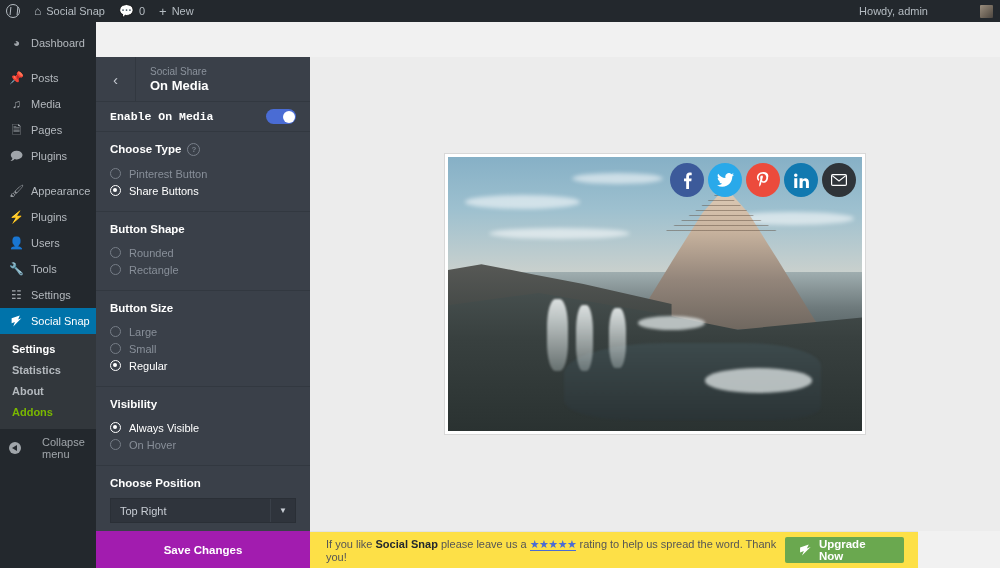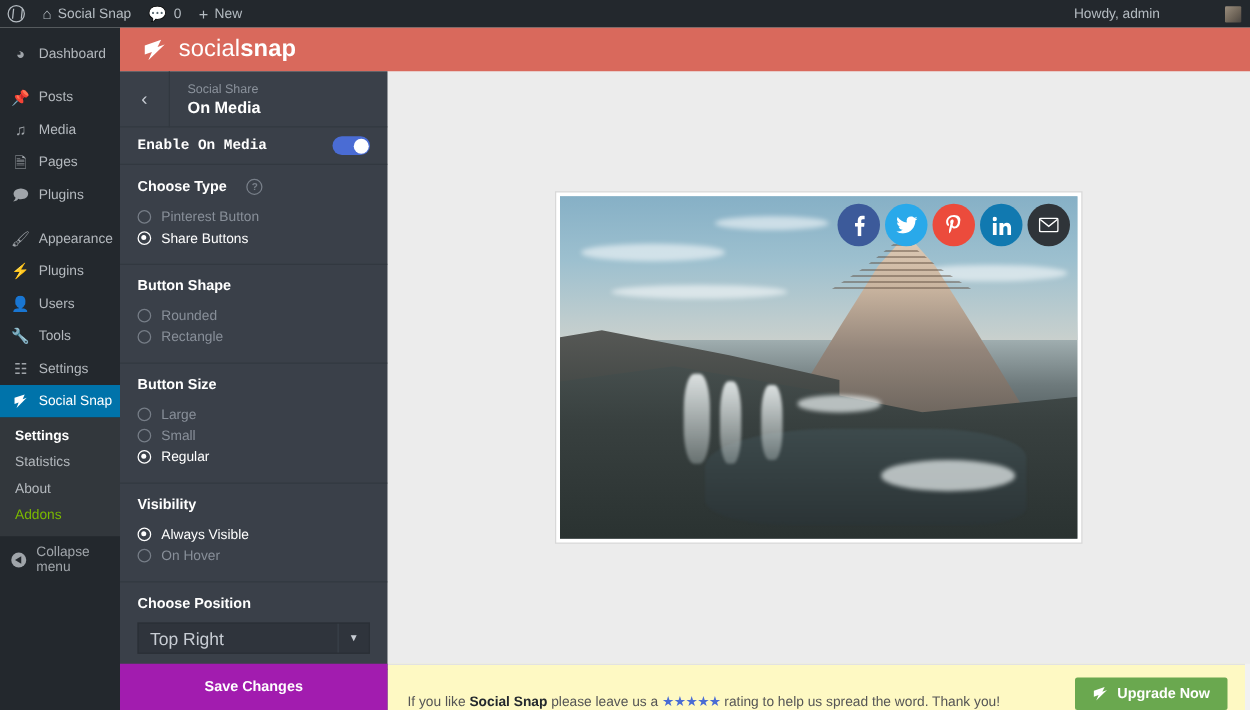--- a/index.html
+++ b/index.html
@@ -62,26 +62,26 @@
   }
   .menu-item.active { background: #0073aa; color: #fff; }
   .menu-item .mi-icon {
     width: 15px; display:flex; align-items:center; justify-content:center;
     color: #a0a5aa; font-size: 12px; flex: 0 0 15px;
   }
   .menu-item.active .mi-icon { color: #fff; }
   .submenu { background: #32373c; padding: 5px 0 6px 0; }
   .submenu-item {
     display: block; padding: 3px 0 3px 12px;
-    font-size: 11px; color: #b4b9be; line-height: 15px;
+    font-size: 11px; color: #b4b9be; line-height: 15px; font-weight: bold;
   }
   .submenu-item.current { color: #fff; font-weight: bold; }
   .submenu-item.green { color: #7ab800; }
   .collapse {
-    display:flex; align-items:center; gap:8px;
+    display:flex; align-items:center; gap:21px;
     margin-top: 8px; padding-left: 9px; height: 22px;
     font-size: 11px; color: #a0a5aa;
   }
   .collapse .c-dot {
     width: 12px; height: 12px; border-radius: 50%;
     background: #a0a5aa; position: relative; flex:0 0 12px;
   }
   .collapse .c-dot:after{
     content:""; position:absolute; left:3px; top:3px;
     width:0; height:0; border-top:3px solid transparent;
@@ -138,21 +138,21 @@
   .toggle {
     width: 30px; height: 15px; border-radius: 8px;
     background: #4a6cd4; position: relative; flex: 0 0 30px;
   }
   .toggle .knob {
     position: absolute; right: 1.5px; top: 1.5px;
     width: 12px; height: 12px; border-radius: 50%; background: #fff;
   }
 
   .sec-head {
-    display: flex; align-items: center; gap: 16px;
+    display: flex; align-items: flex-start; gap: 6px;
     font-size: 11.5px; color: #fff; font-weight: bold;
     margin-bottom: 9px;
   }
   .help {
     width: 13px; height: 13px; border-radius: 50%;
     border: 1px solid #787f89; color: #787f89;
     font-size: 8px; line-height: 11px; text-align: center; flex: 0 0 13px;
   }
   .radio-row {
     display: flex; align-items: center; gap: 8px;
@@ -170,21 +170,21 @@
   }
   .radio-label { font-size: 11px; color: #888f99; }
   .radio-row.on .radio-label { color: #fff; }
 
   .select-wrap {
     display: flex; height: 25px; width: 100%;
     background: #2f343c; border: 1px solid #2a2f36;
   }
   .select-val {
     flex: 1; display:flex; align-items:center; padding-left: 9px;
-    font-size: 14px; color: #c8cdd4;
+    font-size: 11px; color: #c8cdd4;
   }
   .select-arrow {
     width: 25px; border-left: 1px solid #3a4049;
     display:flex; align-items:center; justify-content:center;
     color: #c8cdd4; font-size: 8px;
   }
 
   
   .savebar {
     position: absolute; left: 96px; bottom: 0;
@@ -267,24 +267,24 @@
   .share-btn {
     width: 34px; height: 34px; border-radius: 50%;
     display: flex; align-items: center; justify-content: center;
     color: #fff;
   }
   .share-btn svg { display:block; }
 
   
   .footer {
     position: absolute; left: 310px; bottom: 0;
-    width: 686px; height: 37px;
-    background: #fef9c3;
+    width: 608px; height: 37px;
+    background: #fde047;
     border-top: 1px solid #e2e2e2;
-    display: flex; align-items: flex-end;
+    display: flex; align-items: center;
     padding: 0 14px 0 16px;
     z-index: 15;
   }
   .footer-text { font-size: 11px; color: #555; }
   .footer-text b { color: #23282d; }
   .stars { color: #4a6cd4; letter-spacing: -0.5px; border-bottom: 1px solid #4a6cd4; }
   .upgrade {
     margin-left: auto;
     display: flex; align-items: center; gap: 7px;
     background: #6aa84f; color: #fff;
@@ -380,28 +380,20 @@
         <span class="submenu-item">About</span>
         <span class="submenu-item green">Addons</span>
       </div>
       <div class="collapse">
         <span class="c-dot"></span>
         <span>Collapse menu</span>
       </div>
     </div>
   </div>
 
-  <div class="brandbar">
-    <span class="brand-logo">
-      <svg width="20" height="18" viewBox="0 0 24 22" aria-hidden="true">
-        <path d="M2 6.5 L18 1 L14.5 8 L21.5 5.5 L5.5 21 L9 13 L2 15.5 Z" fill="#ffffff"></path>
-      </svg>
-    </span>
-    <span class="brand-text"><span class="light">social</span><b>snap</b></span>
-  </div>
 
   <div class="panel">
 
     <div class="panel-head">
       <div class="panel-back">
         <span>‹</span>
       </div>
       <div class="panel-titles">
         <div class="panel-sub">Social Share</div>
         <div class="panel-title">On Media</div>

